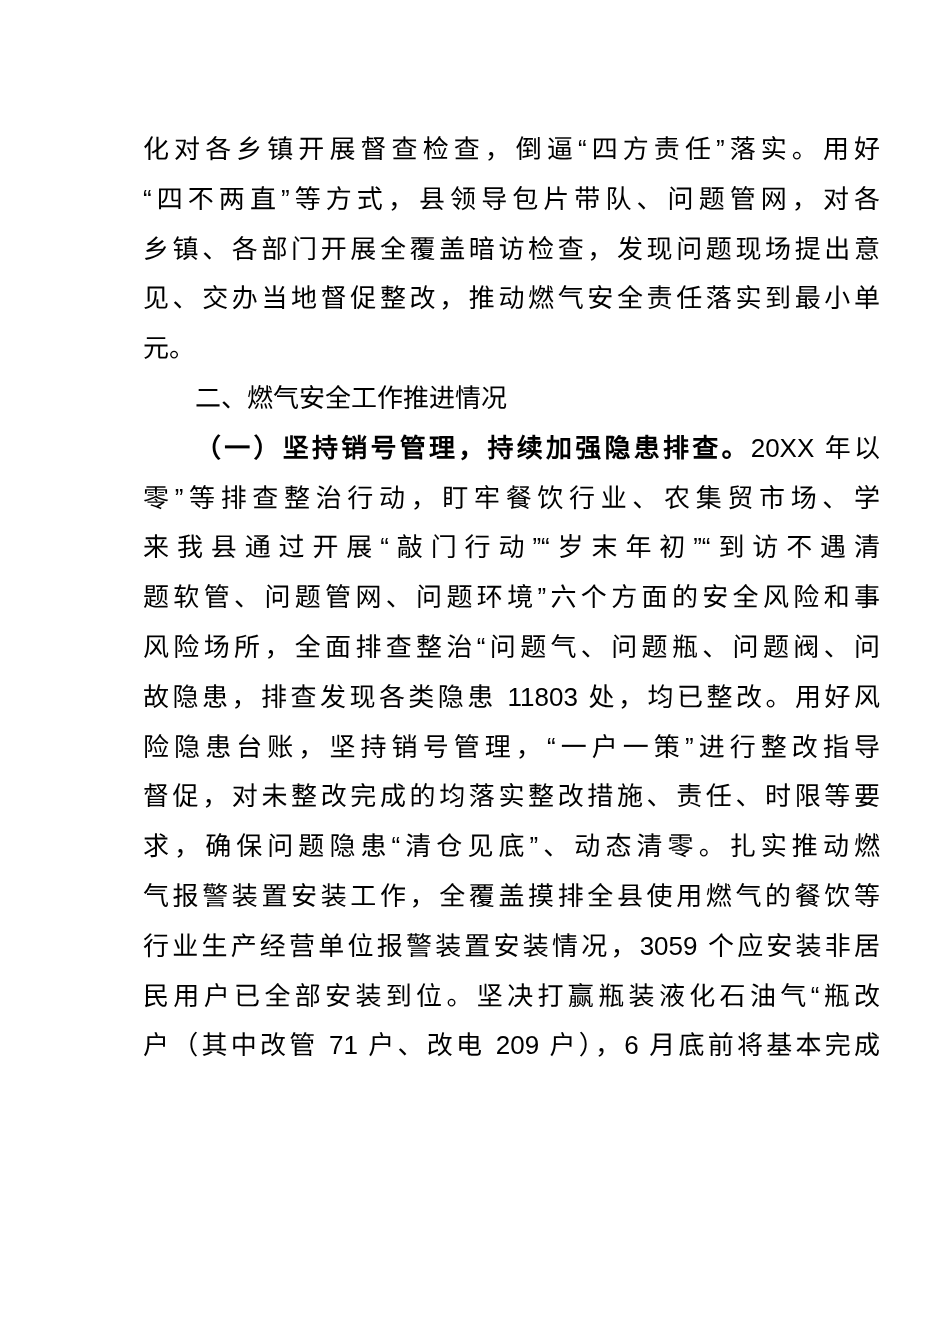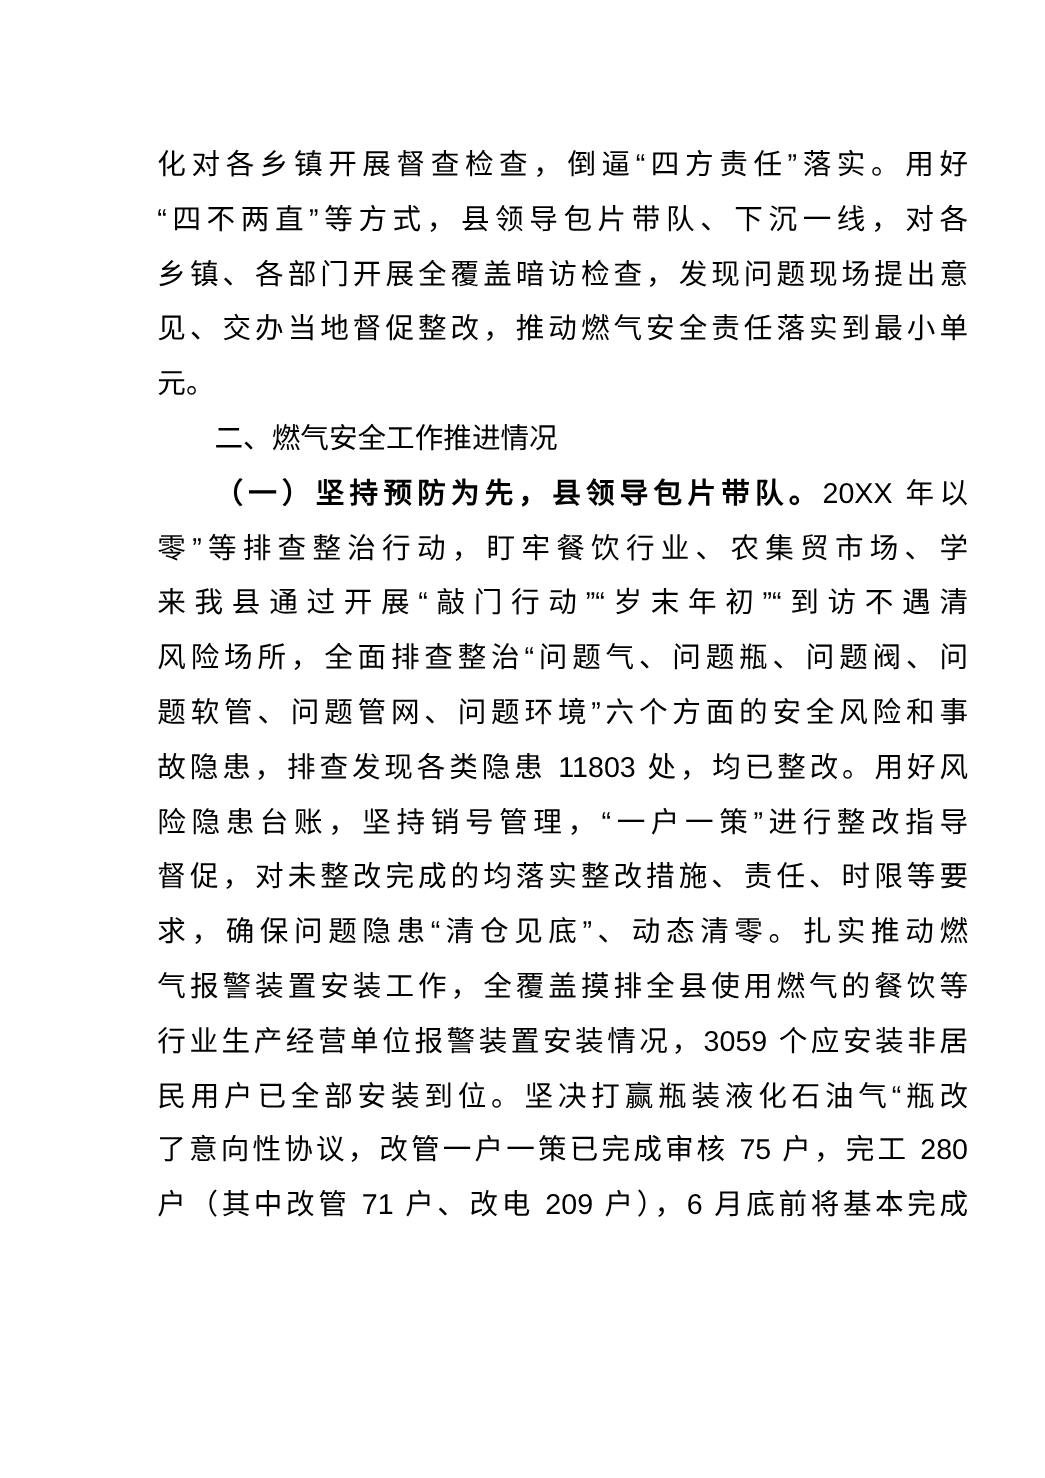--- a/index.html
+++ b/index.html
@@ -37,33 +37,32 @@
   .seg-bold {
     font-weight: bold;
   }
 </style>
 </head>
 <body>
 
 <div class="page">
   <div class="doc-body">
       <div class="line justify"><span class="seg-regular">化对各乡镇开展督查检查，倒逼“四方责任”落实。用好</span></div>
-      <div class="line justify"><span class="seg-regular">“四不两直”等方式，县领导包片带队、下沉一线，对各</span></div>
+      <div class="line justify"><span class="seg-regular">“四不两直”等方式，县领导包片带队、问题管网，对各</span></div>
       <div class="line justify"><span class="seg-regular">乡镇、各部门开展全覆盖暗访检查，发现问题现场提出意</span></div>
       <div class="line justify"><span class="seg-regular">见、交办当地督促整改，推动燃气安全责任落实到最小单</span></div>
       <div class="line"><span class="seg-regular">元。</span></div>
       <div class="line indent"><span class="seg-regular">二、燃气安全工作推进情况</span></div>
-      <div class="line justify indent"><span class="seg-bold">（一）坚持预防为先，县领导包片带队。</span><span class="seg-regular">20XX 年以</span></div>
+      <div class="line justify indent"><span class="seg-bold">（一）坚持销号管理，持续加强隐患排查。</span><span class="seg-regular">20XX 年以</span></div>
       <div class="line justify"><span class="seg-regular">零”等排查整治行动，盯牢餐饮行业、农集贸市场、学</span></div>
       <div class="line justify"><span class="seg-regular">来我县通过开展“敲门行动”“岁末年初”“到访不遇清</span></div>
+      <div class="line justify"><span class="seg-regular">题软管、问题管网、问题环境”六个方面的安全风险和事</span></div>
       <div class="line justify"><span class="seg-regular">风险场所，全面排查整治“问题气、问题瓶、问题阀、问</span></div>
-      <div class="line justify"><span class="seg-regular">题软管、问题管网、问题环境”六个方面的安全风险和事</span></div>
       <div class="line justify"><span class="seg-regular">故隐患，排查发现各类隐患 11803 处，均已整改。用好风</span></div>
       <div class="line justify"><span class="seg-regular">险隐患台账，坚持销号管理，“一户一策”进行整改指导</span></div>
       <div class="line justify"><span class="seg-regular">督促，对未整改完成的均落实整改措施、责任、时限等要</span></div>
       <div class="line justify"><span class="seg-regular">求，确保问题隐患“清仓见底”、动态清零。扎实推动燃</span></div>
       <div class="line justify"><span class="seg-regular">气报警装置安装工作，全覆盖摸排全县使用燃气的餐饮等</span></div>
       <div class="line justify"><span class="seg-regular">行业生产经营单位报警装置安装情况，3059 个应安装非居</span></div>
       <div class="line justify"><span class="seg-regular">民用户已全部安装到位。坚决打赢瓶装液化石油气“瓶改</span></div>
-      <div class="line justify"><span class="seg-regular">了意向性协议，改管一户一策已完成审核 75 户，完工 280</span></div>
       <div class="line justify"><span class="seg-regular">户（其中改管 71 户、改电 209 户），6 月底前将基本完成</span></div>
     </div>
 </div>
 
 </body></html>

